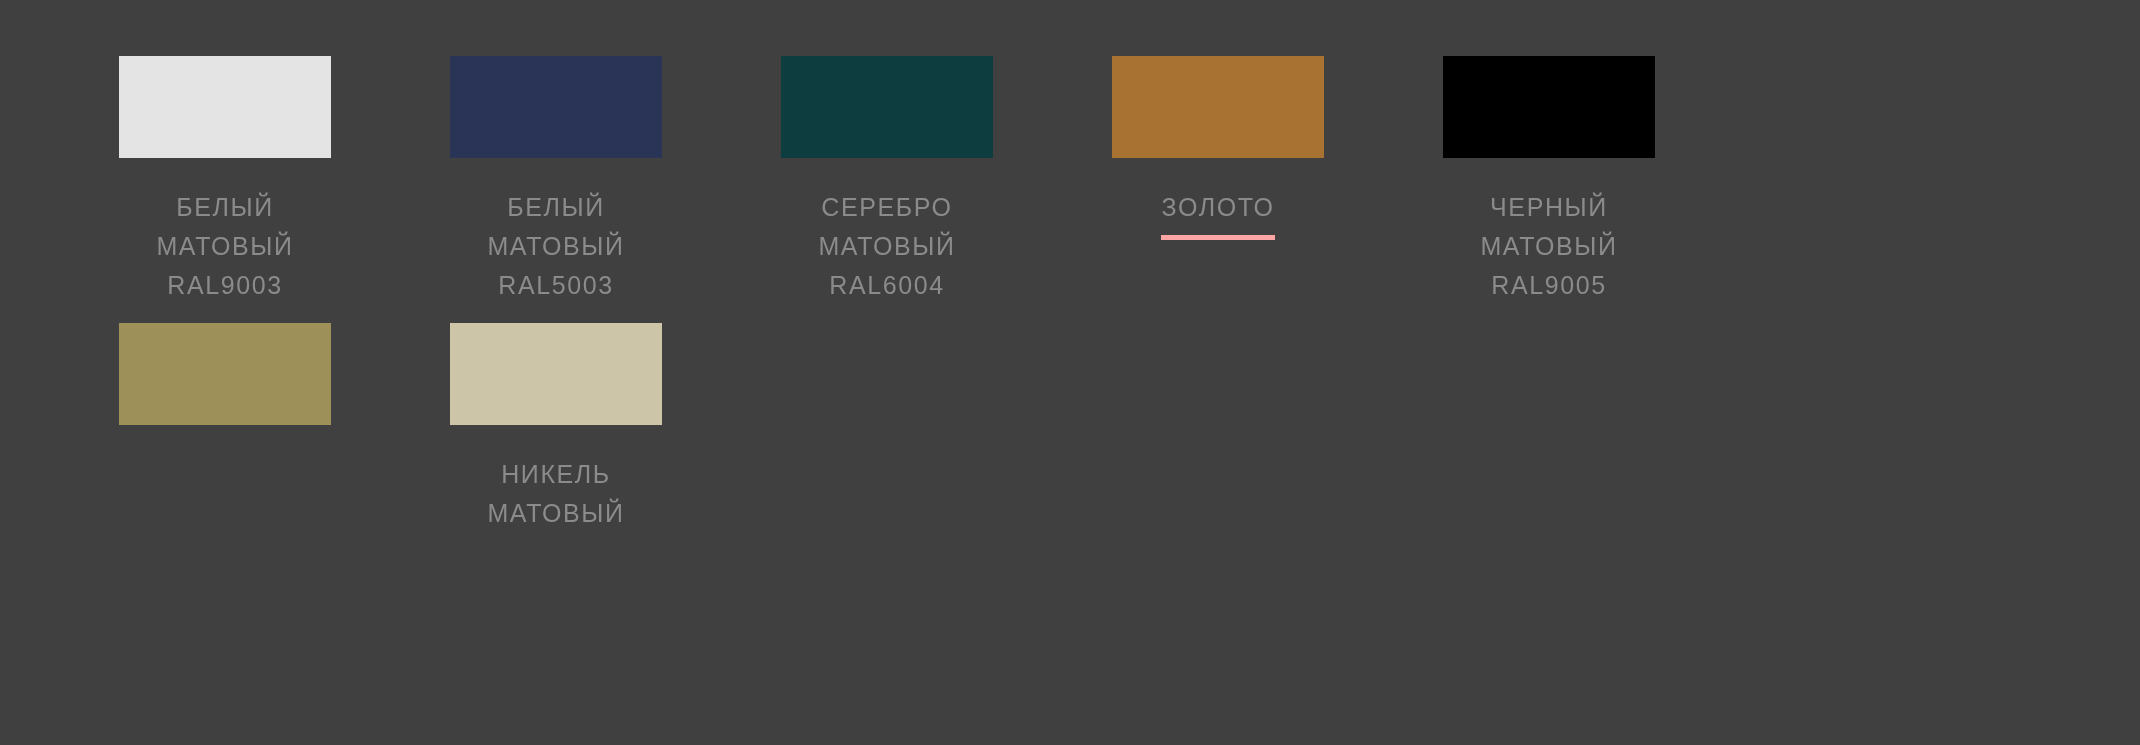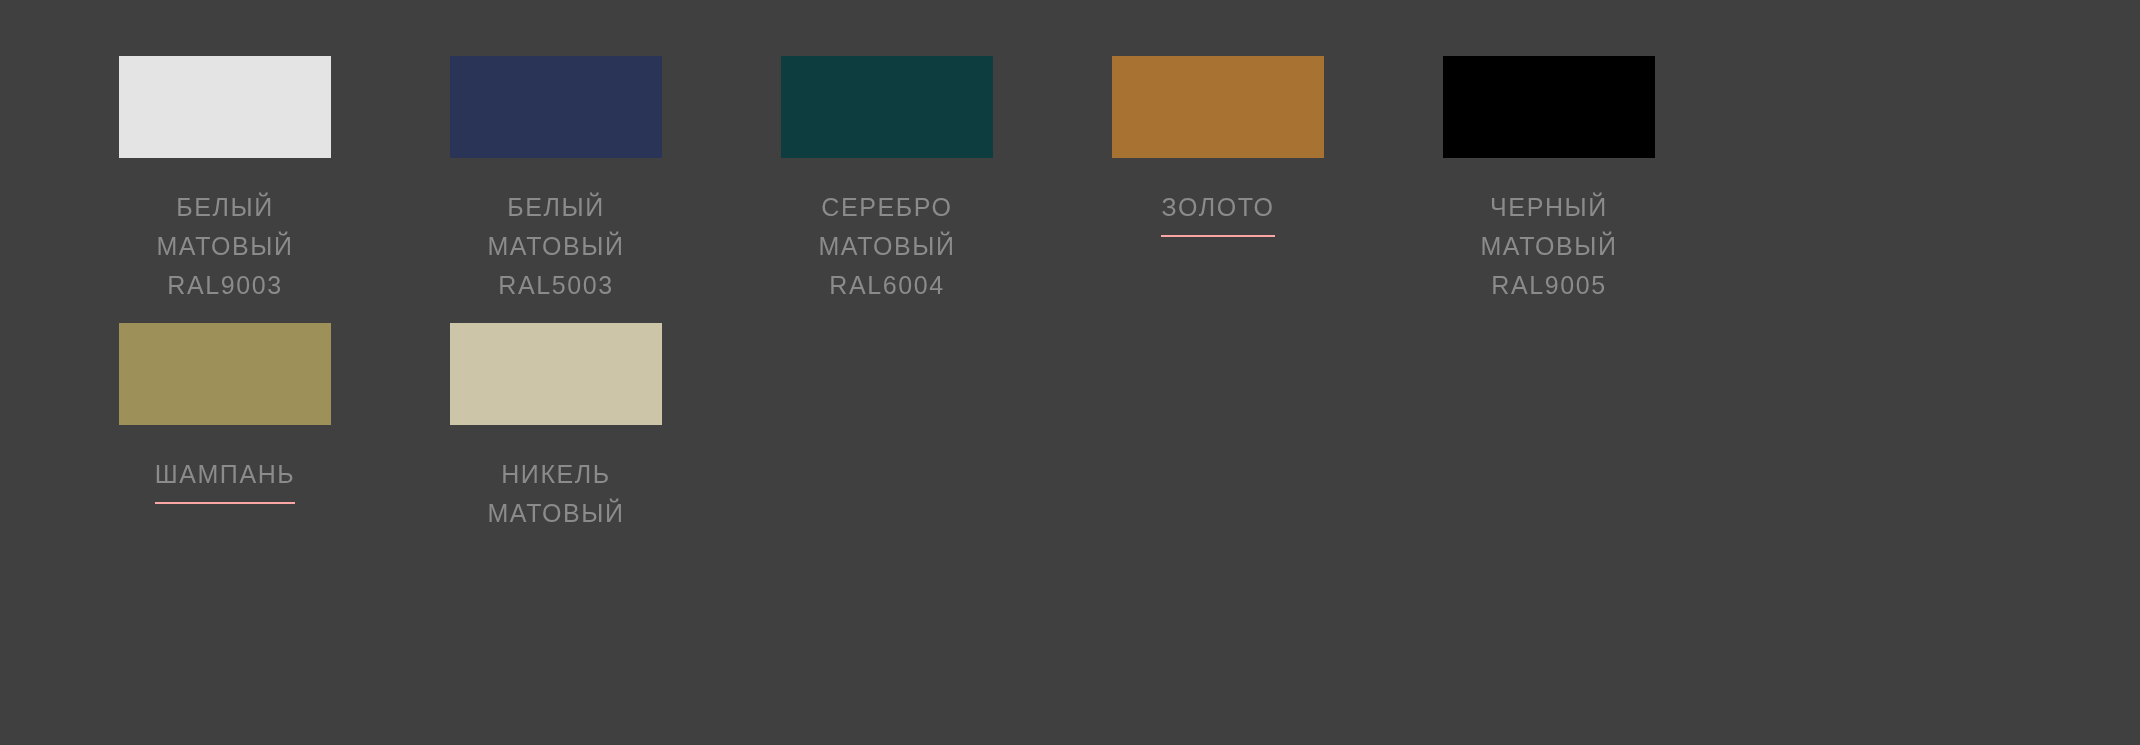--- a/index.html
+++ b/index.html
@@ -55,21 +55,21 @@
     font-weight: 400;
     white-space: nowrap;
   }
 
   .swatch-label .line {
     display: block;
   }
 
   .swatch-label .line.underlined {
     display: inline-block;
-    border-bottom: 2px solid #fca5a5;
+    border-bottom: 5px solid #fca5a5;
     padding-bottom: 8px;
   }
 
   .underline-wrap {
     display: block;
     text-align: center;
   }
 </style>
 </head>
 <body>
@@ -113,23 +113,20 @@
           <span class="line">ЧЕРНЫЙ</span>
           <span class="line">МАТОВЫЙ</span>
           <span class="line">RAL9005</span>
         </div>
       </div>
     </div>
 
   <div class="swatch-row row-2" id="row-2-container">
       <div class="swatch-cell">
         <span class="swatch-chip" style="background: rgb(157, 144, 88);"></span>
-        <div class="swatch-label">
-          <span class="underline-wrap"><span class="line underlined">ШАМПАНЬ</span></span>
-        </div>
       </div>
       <div class="swatch-cell">
         <span class="swatch-chip" style="background: rgb(204, 197, 168);"></span>
         <div class="swatch-label">
           <span class="line">НИКЕЛЬ</span>
           <span class="line">МАТОВЫЙ</span>
         </div>
       </div>
     </div>
 

